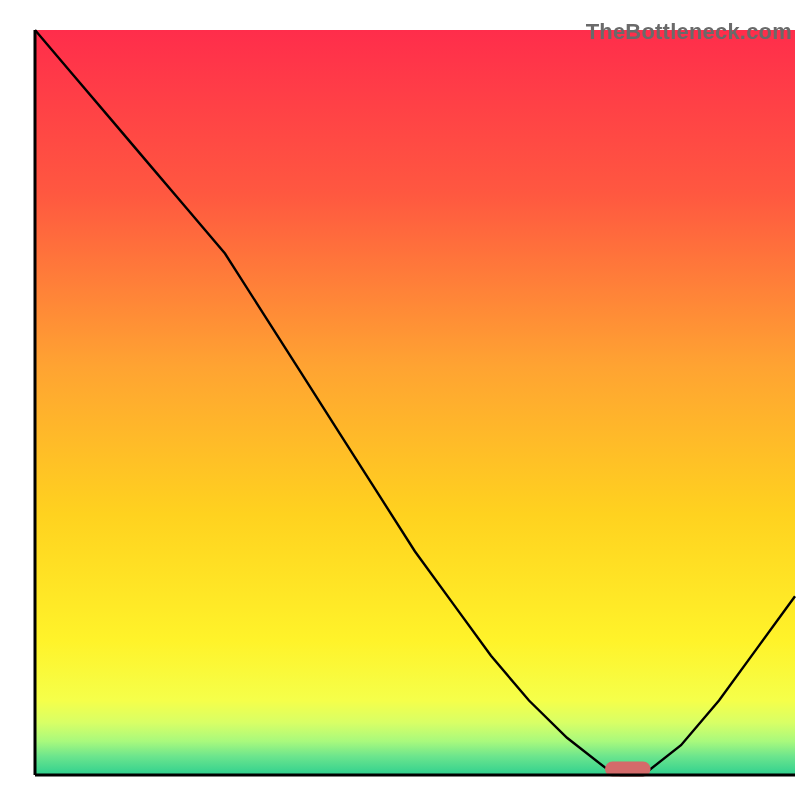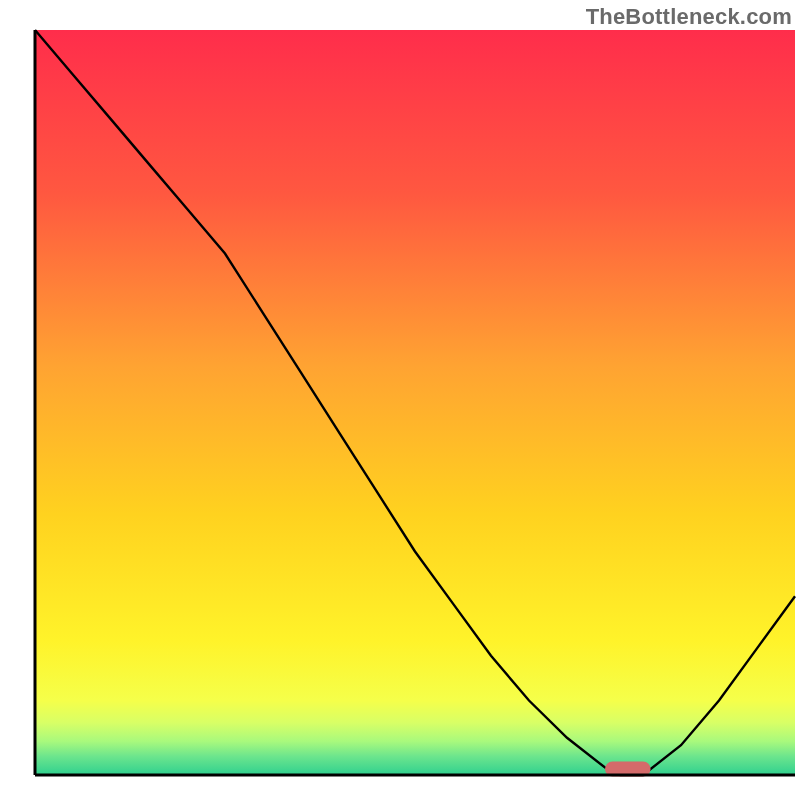--- a/index.html
+++ b/index.html
@@ -15,21 +15,21 @@
     width: 800px;
     height: 800px;
   }
   svg {
     position: absolute;
     top: 0;
     left: 0;
   }
   .watermark {
     position: absolute;
-    top: 4px;
+    top: 19px;
     right: 8px;
     font-family: Arial, Helvetica, sans-serif;
     font-size: 22px;
     font-weight: 600;
     color: #6a6a6a;
     letter-spacing: 0.2px;
     user-select: none;
   }
 </style>
 </head>

